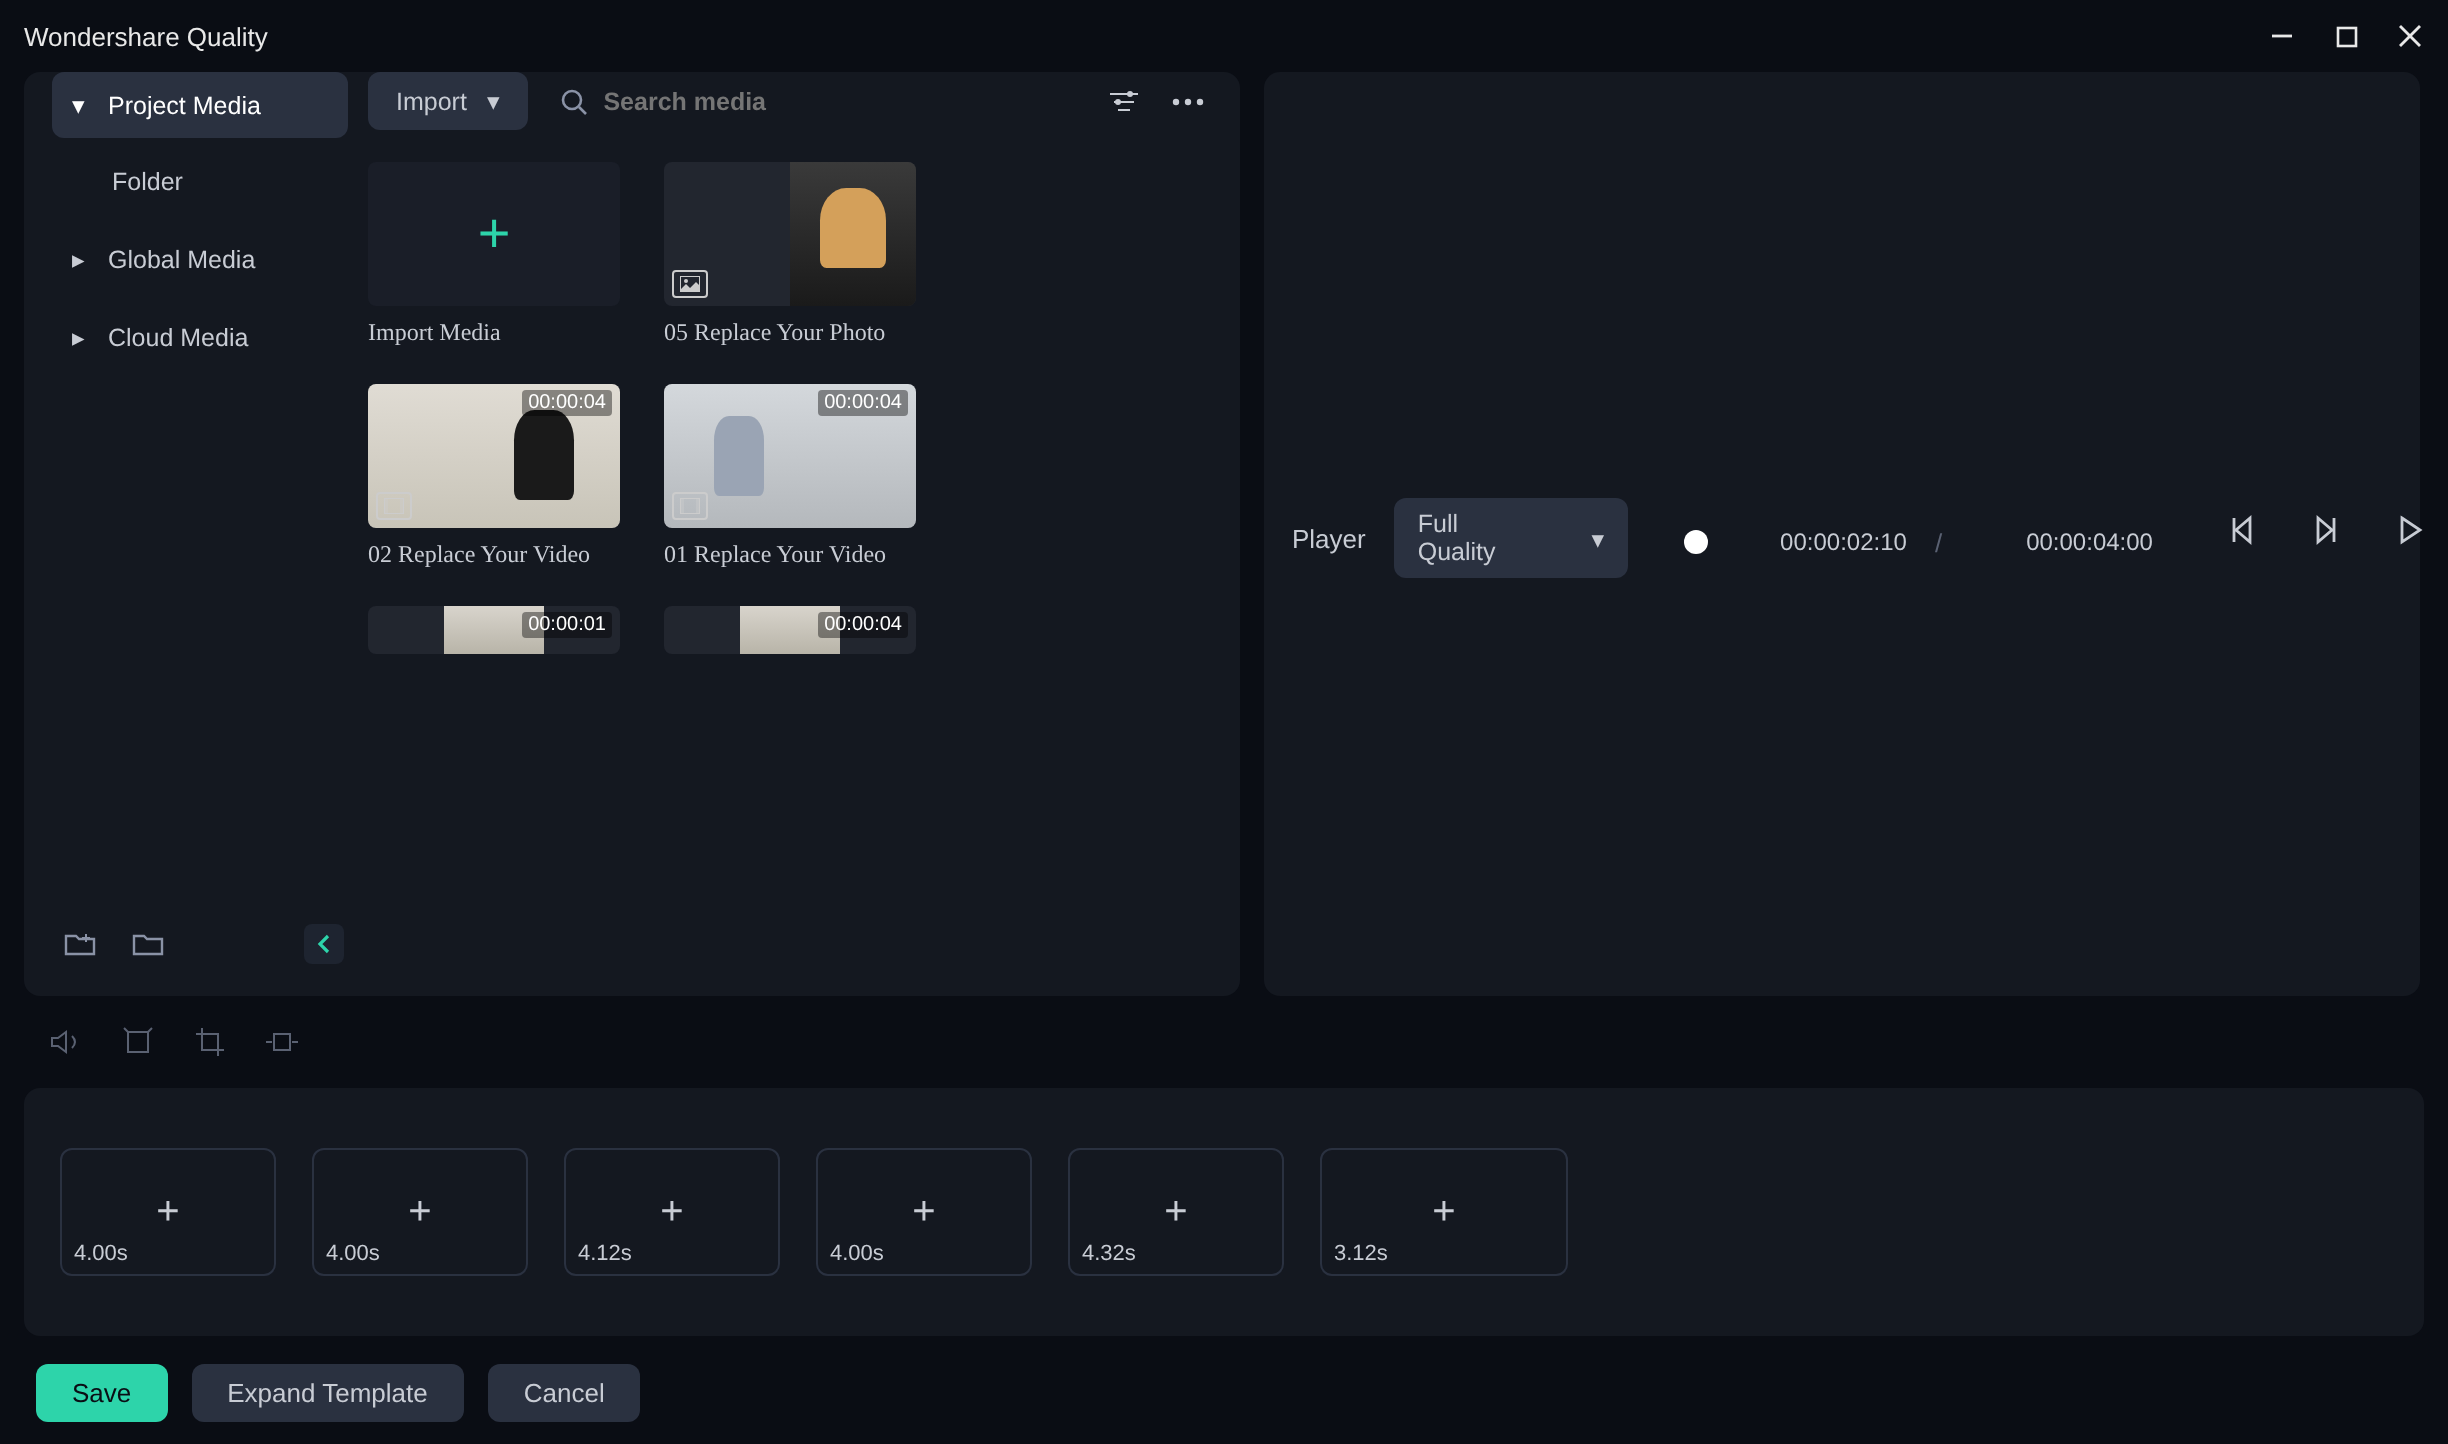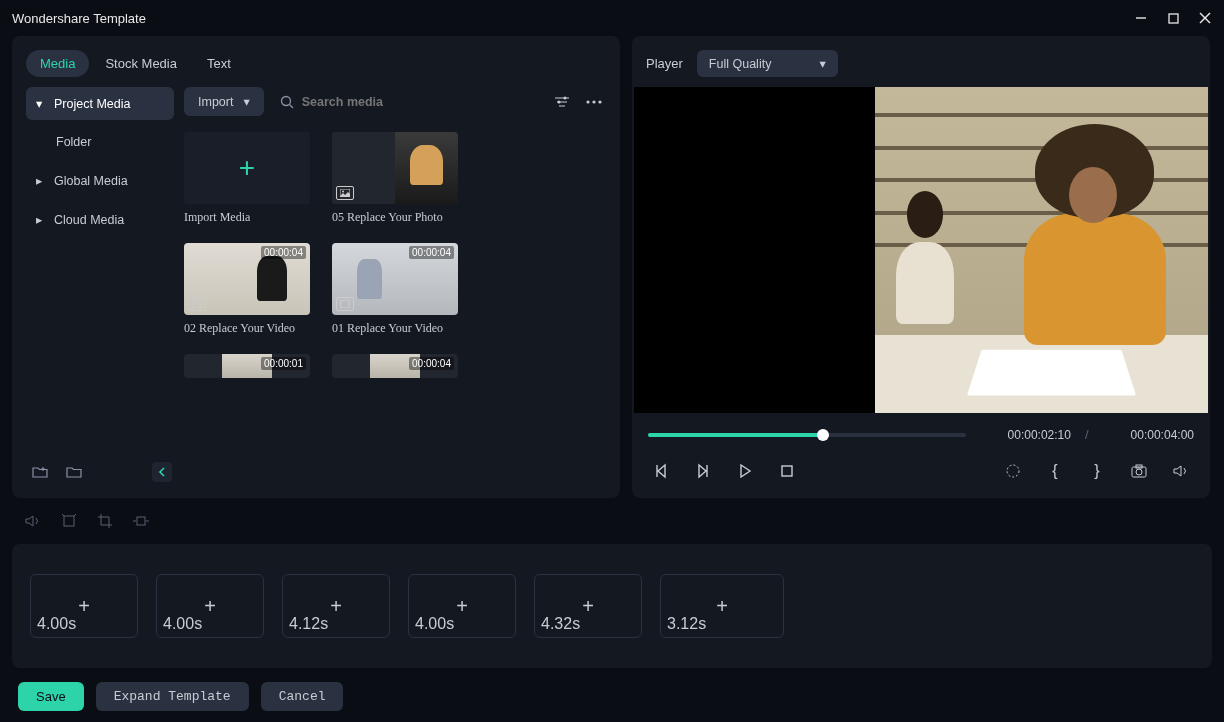--- a/index.html
+++ b/index.html
@@ -36,21 +36,21 @@
 .media-thumb { width: 126px; height: 72px; border-radius: 4px; background: #22262f; position: relative; overflow: hidden; display: flex; align-items: center; justify-content: center; }
 .media-thumb.selected { outline: 2px solid #2dd4aa; }
 .media-thumb.import { background: #1a1e28; }
 .plus-big { font-size: 28px; color: #2dd4aa; font-weight: 200; }
 .thumb-half { position: absolute; right: 0; top: 0; width: 50%; height: 100%; }
 .dur-badge { position: absolute; right: 4px; top: 3px; font-size: 10px; color: #fff; background: rgba(0,0,0,.4); padding: 1px 3px; border-radius: 2px; }
 .type-badge { position: absolute; left: 4px; bottom: 4px; width: 18px; height: 14px; border: 1px solid #ccc; border-radius: 2px; display: flex; align-items: center; justify-content: center; }
 .media-label { margin-top: 6px; font-size: 12px; color: #c8ccd4; white-space: nowrap; overflow: hidden; text-overflow: ellipsis; font-family: Liberation Serif, serif; }
 .playhead-line { position: absolute; top: 0; left: 58%; width: 1px; height: 100%; background: #ff3b6b; }
 
-.right-panel { width: 578px; background: #141820; border-radius: 8px; display: flex; flex-direction: column; }
+.right-panel { width: 578px; background: #141820; border-radius: 8px; display: flex; flex-direction: row; }
 .player-header { display: flex; align-items: center; gap: 14px; padding: 14px 14px 10px; }
 .player-label { color: #c8ccd4; font-size: 13px; }
 .quality-sel { background: #2a3140; padding: 6px 12px; border-radius: 6px; display: flex; align-items: center; gap: 48px; cursor: pointer; font-size: 12.5px; }
 .preview { margin: 0 2px; height: 326px; background: #000; display: flex; }
 .preview-black { width: 42%; background: #000; }
 .preview-img { width: 58%; position: relative; overflow: hidden; }
 .scene-bg { position: absolute; inset: 0; background: linear-gradient(#c4b89a, #b0a488); }
 .shelf-row { position: absolute; left: 0; right: 0; height: 4px; background: #6b5e48; }
 .person-main { position: absolute; right: 6%; bottom: 18%; width: 56%; height: 72%; }
 .hair { position: absolute; top: 2%; left: 18%; width: 64%; height: 40%; background: #3a2a1a; border-radius: 50% 50% 46% 46%; }
@@ -70,35 +70,35 @@
 .time-sep { color: #5a6172; }
 .controls-row { display: flex; align-items: center; padding: 8px 14px 12px; }
 .ctrl-btn { width: 30px; height: 30px; display: flex; align-items: center; justify-content: center; cursor: pointer; color: #c8ccd4; margin-right: 12px; }
 .ctrl-spacer { flex: 1; }
 
 .tl-tools { display: flex; align-items: center; gap: 14px; padding: 12px 22px 8px; }
 .tl-tool { width: 22px; height: 22px; display: flex; align-items: center; justify-content: center; color: #5a6172; cursor: pointer; }
 .timeline-panel { margin: 4px 12px 0; background: #141820; border-radius: 8px; padding: 30px 18px; display: flex; gap: 18px; }
 .slot { width: 108px; height: 64px; border: 1px solid #2a3140; border-radius: 6px; position: relative; display: flex; align-items: center; justify-content: center; cursor: pointer; }
 .slot-plus { font-size: 20px; color: #c8ccd4; }
-.slot-dur { position: absolute; left: 6px; bottom: 4px; font-size: 16px; color: #c8ccd4; }
+.slot-dur { position: absolute; left: 6px; bottom: 4px; font-size: 11px; color: #c8ccd4; }
 .slot.wide { width: 124px; }
 
 .footer { display: flex; justify-content: flex-start; gap: 12px; padding: 14px 18px 0; }
 .btn { padding: 7px 18px; border-radius: 6px; cursor: pointer; font-size: 13px; border: none; }
 .btn-save { background: #2dd4aa; color: #0a0d14; font-weight: 500; }
-.btn-sec { background: #2a3140; color: #c8ccd4; font-family: Liberation Mono, monospace; }
+.btn-sec { background: #2a3140; color: #c8ccd4; }
 
 svg { display: block; }
 </style>
 </head>
 <body>
 
 <div class="titlebar">
-  <div class="titlebar-title">Wondershare Template</div>
+  <div class="titlebar-title">Wondershare Quality</div>
   <div class="win-controls">
     <div class="win-btn">
         <svg width="12" height="12" viewBox="0 0 12 12">
           <line x1="1" y1="6" x2="11" y2="6" stroke="currentColor" stroke-width="1.4"></line>
         </svg>
       </div>
     <div class="win-btn">
         <svg width="11" height="11" viewBox="0 0 11 11">
           <rect x="1" y="1" width="9" height="9" fill="none" stroke="currentColor" stroke-width="1.3"></rect>
         </svg>
@@ -107,25 +107,20 @@
         <svg width="12" height="12" viewBox="0 0 12 12">
           <line x1="1" y1="1" x2="11" y2="11" stroke="currentColor" stroke-width="1.4"></line>
           <line x1="11" y1="1" x2="1" y2="11" stroke="currentColor" stroke-width="1.4"></line>
         </svg>
       </div>
   </div>
 </div>
 
 <div class="main-wrap">
   <div class="left-panel">
-    <div class="tabs-row">
-      <div class="tab active">Media</div>
-      <div class="tab">Stock Media</div>
-      <div class="tab">Text</div>
-    </div>
     <div class="panel-body">
       <div class="sidebar">
         <div class="side-item active">
           <span class="chev">▾</span>
           <span>Project Media</span>
         </div>
         <div class="side-item side-indent">
           <span>Folder</span>
         </div>
         <div class="side-item">

